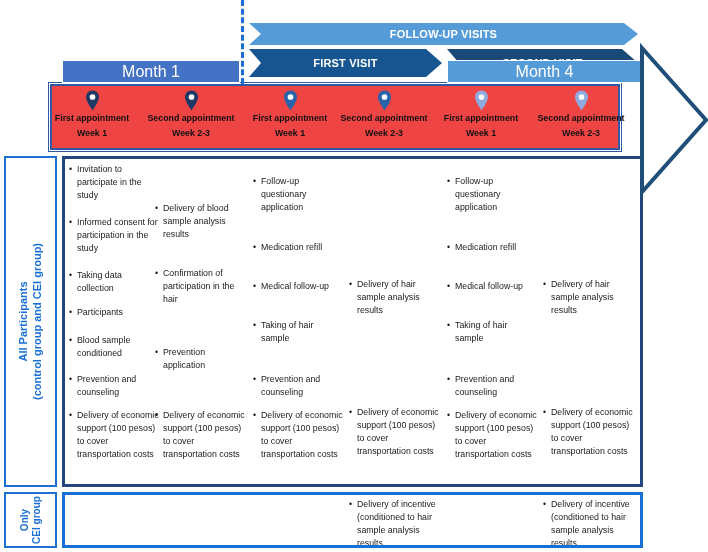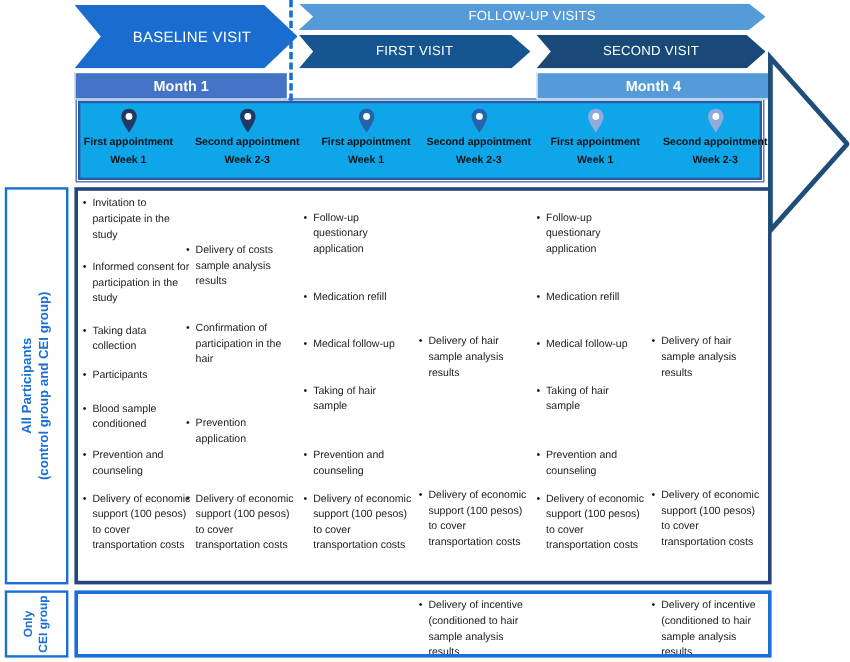--- a/index.html
+++ b/index.html
@@ -1,44 +1,44 @@
 <!DOCTYPE html>
 <html><head>
 <meta charset="utf-8">
 <style>
   html,body{margin:0;padding:0;background:#fff;}
   #stage{position:relative;width:708px;height:552px;background:#fff;overflow:hidden;
          font-family:"Liberation Sans",sans-serif;}
 
   
   .chev{position:absolute;display:flex;align-items:center;justify-content:center;
-        color:#fff;font-weight:normal;letter-spacing:.2px;z-index:2;}
+        color:#fff;font-weight:bold;letter-spacing:.2px;z-index:2;margin-top:20px;}
   .chev-baseline{left:62px;top:4px;width:186px;height:53px;font-size:12.5px;
         clip-path:polygon(0 0,calc(100% - 28px) 0,100% 50%,calc(100% - 28px) 100%,0 100%,22px 50%);
         padding-left:10px;box-sizing:border-box;}
   .chev-followup{left:249px;top:3px;width:389px;height:22px;font-size:11px;
         clip-path:polygon(0 0,calc(100% - 14px) 0,100% 50%,calc(100% - 14px) 100%,0 100%,12px 50%);}
   .chev-first{left:249px;top:29px;width:193px;height:28px;font-size:11px;
         clip-path:polygon(0 0,calc(100% - 16px) 0,100% 50%,calc(100% - 16px) 100%,0 100%,12px 50%);}
   .chev-second{left:447px;top:29px;width:191px;height:28px;font-size:11px;
         clip-path:polygon(0 0,calc(100% - 16px) 0,100% 50%,calc(100% - 16px) 100%,0 100%,12px 50%);}
 
   
   .month{position:absolute;top:60px;height:23px;display:flex;align-items:center;justify-content:center;
-         color:#fff;font-weight:bold;font-size:12px;z-index:2;box-sizing:border-box;border:1.5px solid #fff;}
+         color:#fff;font-weight:normal;font-size:16px;z-index:2;box-sizing:border-box;border:1.5px solid #fff;}
   .month1{left:62px;width:178px;}
   .month3{left:249px;width:188px;}
   .month6{left:447px;width:195px;}
 
   
   .dashline{position:absolute;left:241px;top:0;height:84px;width:0;
             border-left:3px dashed #1A6FD4;z-index:3;}
 
   
-  .appt-box{position:absolute;left:65px;top:84px;width:570px;height:66px;background:#0ea5e9;
+  .appt-box{position:absolute;left:50px;top:84px;width:570px;height:66px;background:#ef4444;
             border:2px solid #2E5AA5;outline:1.5px solid #2E5AA5;outline-offset:1.5px;
             box-sizing:border-box;z-index:1;}
   .appt-col{position:absolute;top:0;width:90px;display:flex;flex-direction:column;align-items:center;}
   .appt-col svg{margin-top:4px;}
   .appt-label{margin-top:2px;font-size:8.8px;font-weight:bold;color:#111;white-space:nowrap;}
   .appt-week{margin-top:5px;font-size:8.8px;font-weight:bold;color:#111;}
 
   
   .big-arrow{position:absolute;left:0;top:0;z-index:5;pointer-events:none;}
 
@@ -58,21 +58,20 @@
   .sidebox-cei{top:492px;height:56px;}
   .vlabel{transform:rotate(-90deg);white-space:nowrap;text-align:center;color:#1A6FD4;
           font-weight:bold;font-size:11px;line-height:13.5px;}
   .vlabel-cei{font-size:10px;line-height:12px;}
 </style>
 </head>
 <body>
 
 <div id="stage">
 
-  <div class="chev chev-baseline" style="background:#1A6DCE">BASELINE VISIT</div>
   <div class="chev chev-followup" style="background:#549BD8">FOLLOW-UP VISITS</div>
   <div class="chev chev-second" style="background:#194A77">SECOND VISIT</div>
   <div class="chev chev-first" style="background:#175590">FIRST VISIT</div>
 
   <div class="month month1" style="background:#4472C4">Month 1</div>
   <div class="month month6" style="background:#549BD8">Month 4</div>
 
   <div class="dashline"></div>
 
   <div class="appt-box">
@@ -163,21 +162,21 @@
         <span class="dot">•</span>
         <span>Prevention and counseling</span>
       </div>
     <div class="act" style="left:4px;top:250px">
         <span class="dot">•</span>
         <span>Delivery of economic support (100 pesos) to cover transportation costs</span>
       </div>
 
     <div class="act" style="left:90px;top:43px">
         <span class="dot">•</span>
-        <span>Delivery of costs sample analysis results</span>
+        <span>Delivery of blood sample analysis results</span>
       </div>
     <div class="act" style="left:90px;top:108px">
         <span class="dot">•</span>
         <span>Confirmation of participation in the hair</span>
       </div>
     <div class="act" style="left:90px;top:187px">
         <span class="dot">•</span>
         <span>Prevention application</span>
       </div>
     <div class="act" style="left:90px;top:250px">

